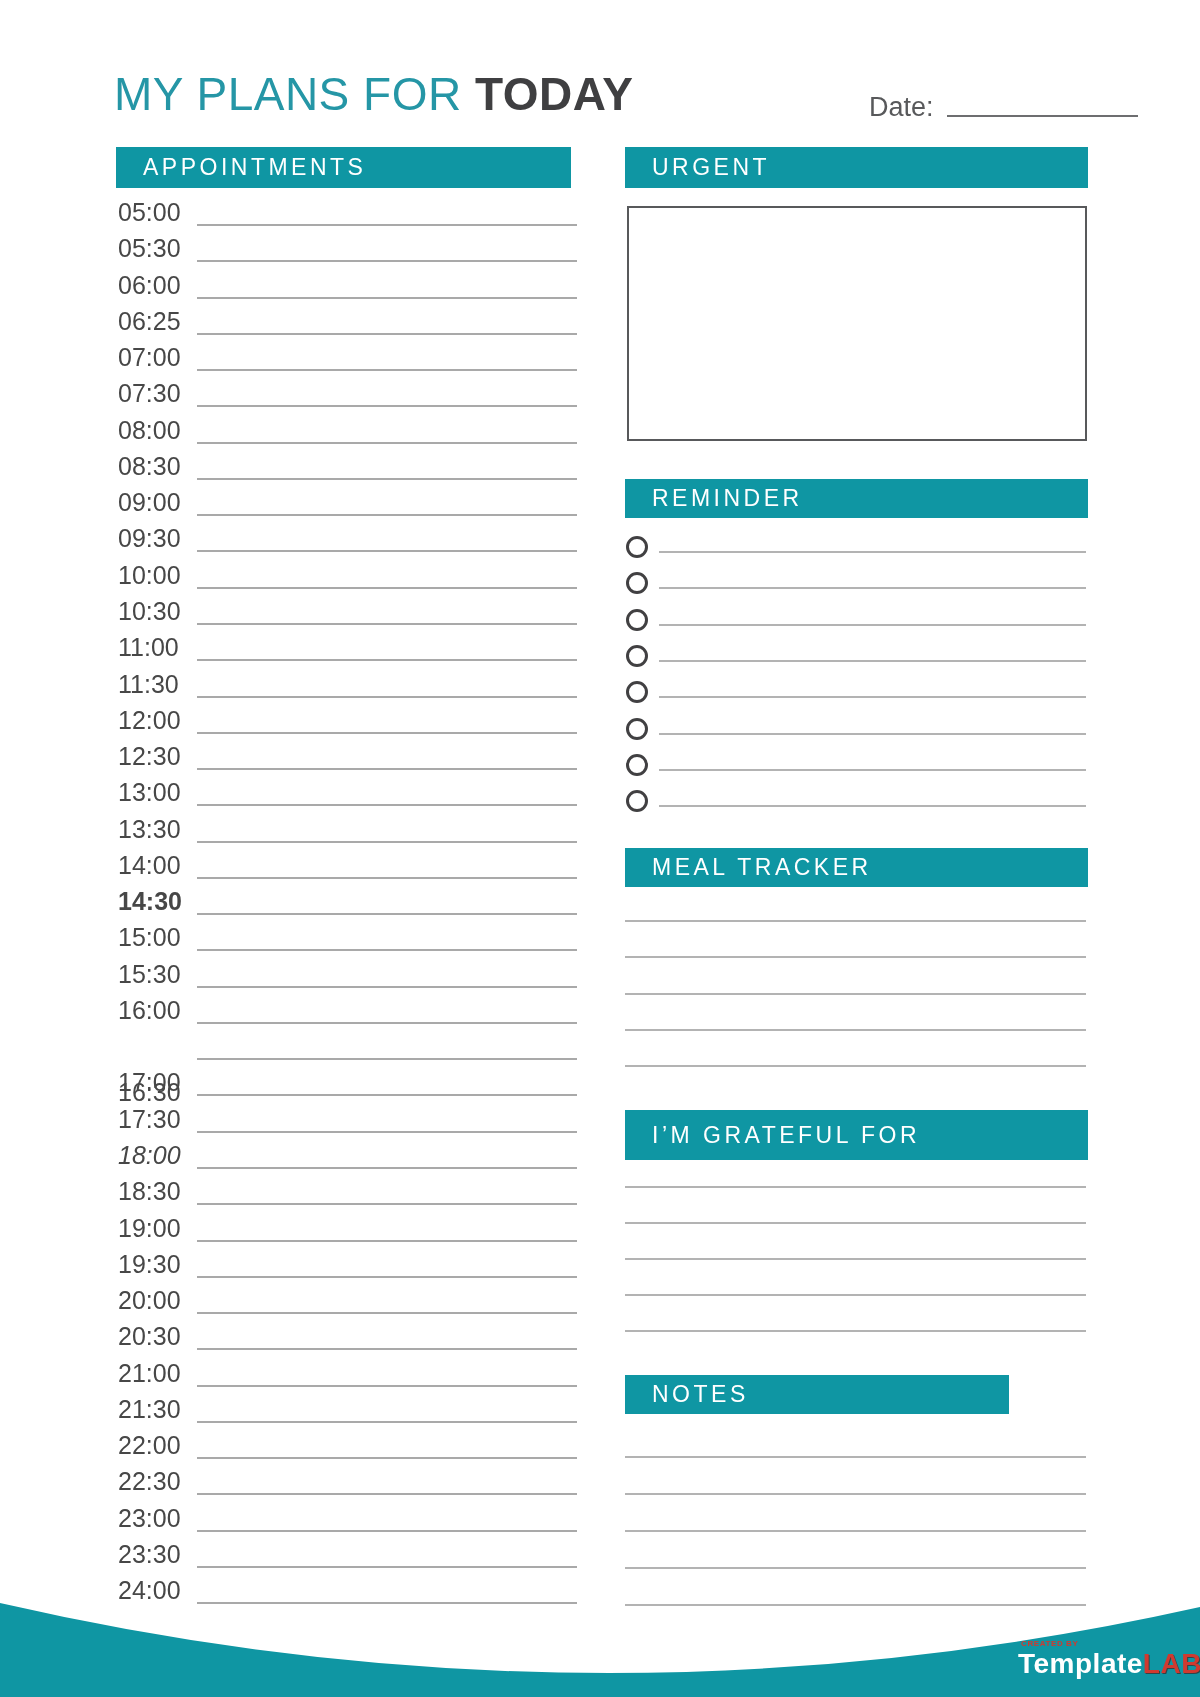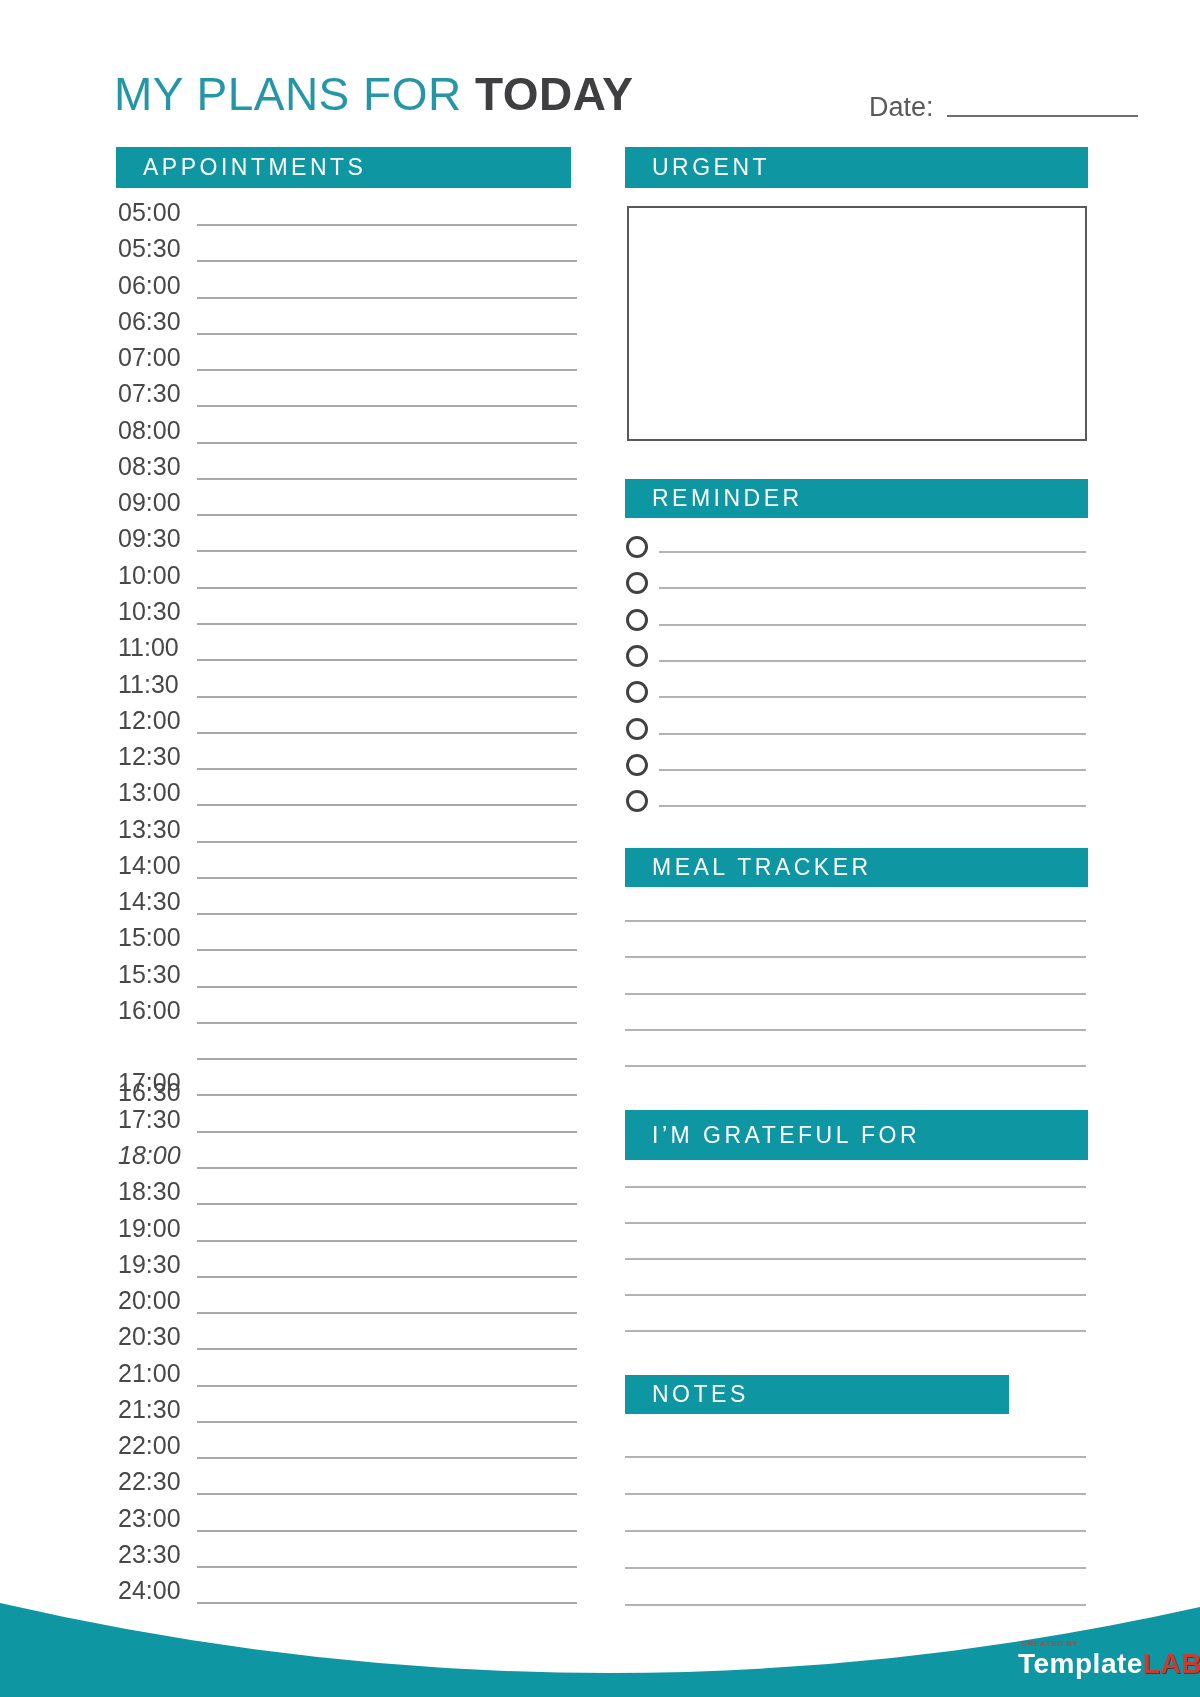--- a/index.html
+++ b/index.html
@@ -88,21 +88,21 @@
       <span class="brand-main">Template</span><span class="brand-lab">LAB</span>
     </div>
   </div>
 
 <div class="appt-time" style="top: 200px;">05:00</div>
     <div class="hline appt-line" style="top: 224px;"></div>
     <div class="appt-time" style="top: 236.27px;">05:30</div>
     <div class="hline appt-line" style="top: 260.27px;"></div>
     <div class="appt-time" style="top: 272.54px;">06:00</div>
     <div class="hline appt-line" style="top: 296.54px;"></div>
-    <div class="appt-time" style="top: 308.81px;">06:30</div>
+    <div class="appt-time" style="top: 308.81px;">06:25</div>
     <div class="hline appt-line" style="top: 332.81px;"></div>
     <div class="appt-time" style="top: 345.08px;">07:00</div>
     <div class="hline appt-line" style="top: 369.08px;"></div>
     <div class="appt-time" style="top: 381.35px;">07:30</div>
     <div class="hline appt-line" style="top: 405.35px;"></div>
     <div class="appt-time" style="top: 417.62px;">08:00</div>
     <div class="hline appt-line" style="top: 441.62px;"></div>
     <div class="appt-time" style="top: 453.89px;">08:30</div>
     <div class="hline appt-line" style="top: 477.89px;"></div>
     <div class="appt-time" style="top: 490.16px;">09:00</div>
@@ -120,21 +120,21 @@
     <div class="appt-time" style="top: 707.78px;">12:00</div>
     <div class="hline appt-line" style="top: 731.78px;"></div>
     <div class="appt-time" style="top: 744.05px;">12:30</div>
     <div class="hline appt-line" style="top: 768.05px;"></div>
     <div class="appt-time" style="top: 780.32px;">13:00</div>
     <div class="hline appt-line" style="top: 804.32px;"></div>
     <div class="appt-time" style="top: 816.59px;">13:30</div>
     <div class="hline appt-line" style="top: 840.59px;"></div>
     <div class="appt-time" style="top: 852.86px;">14:00</div>
     <div class="hline appt-line" style="top: 876.86px;"></div>
-    <div class="appt-time" style="top: 889.13px;">14:30</div>
+    <div class="appt-time" style="top: 889.13px; font-weight: bold;">14:30</div>
     <div class="hline appt-line" style="top: 913.13px;"></div>
     <div class="appt-time" style="top: 925.4px;">15:00</div>
     <div class="hline appt-line" style="top: 949.4px;"></div>
     <div class="appt-time" style="top: 961.67px;">15:30</div>
     <div class="hline appt-line" style="top: 985.67px;"></div>
     <div class="appt-time" style="top: 997.94px;">16:00</div>
     <div class="hline appt-line" style="top: 1021.94px;"></div>
     <div class="appt-time" style="top: 1080px;">16:30</div>
     <div class="hline appt-line" style="top: 1058.21px;"></div>
     <div class="appt-time" style="top: 1070.48px;">17:00</div>

